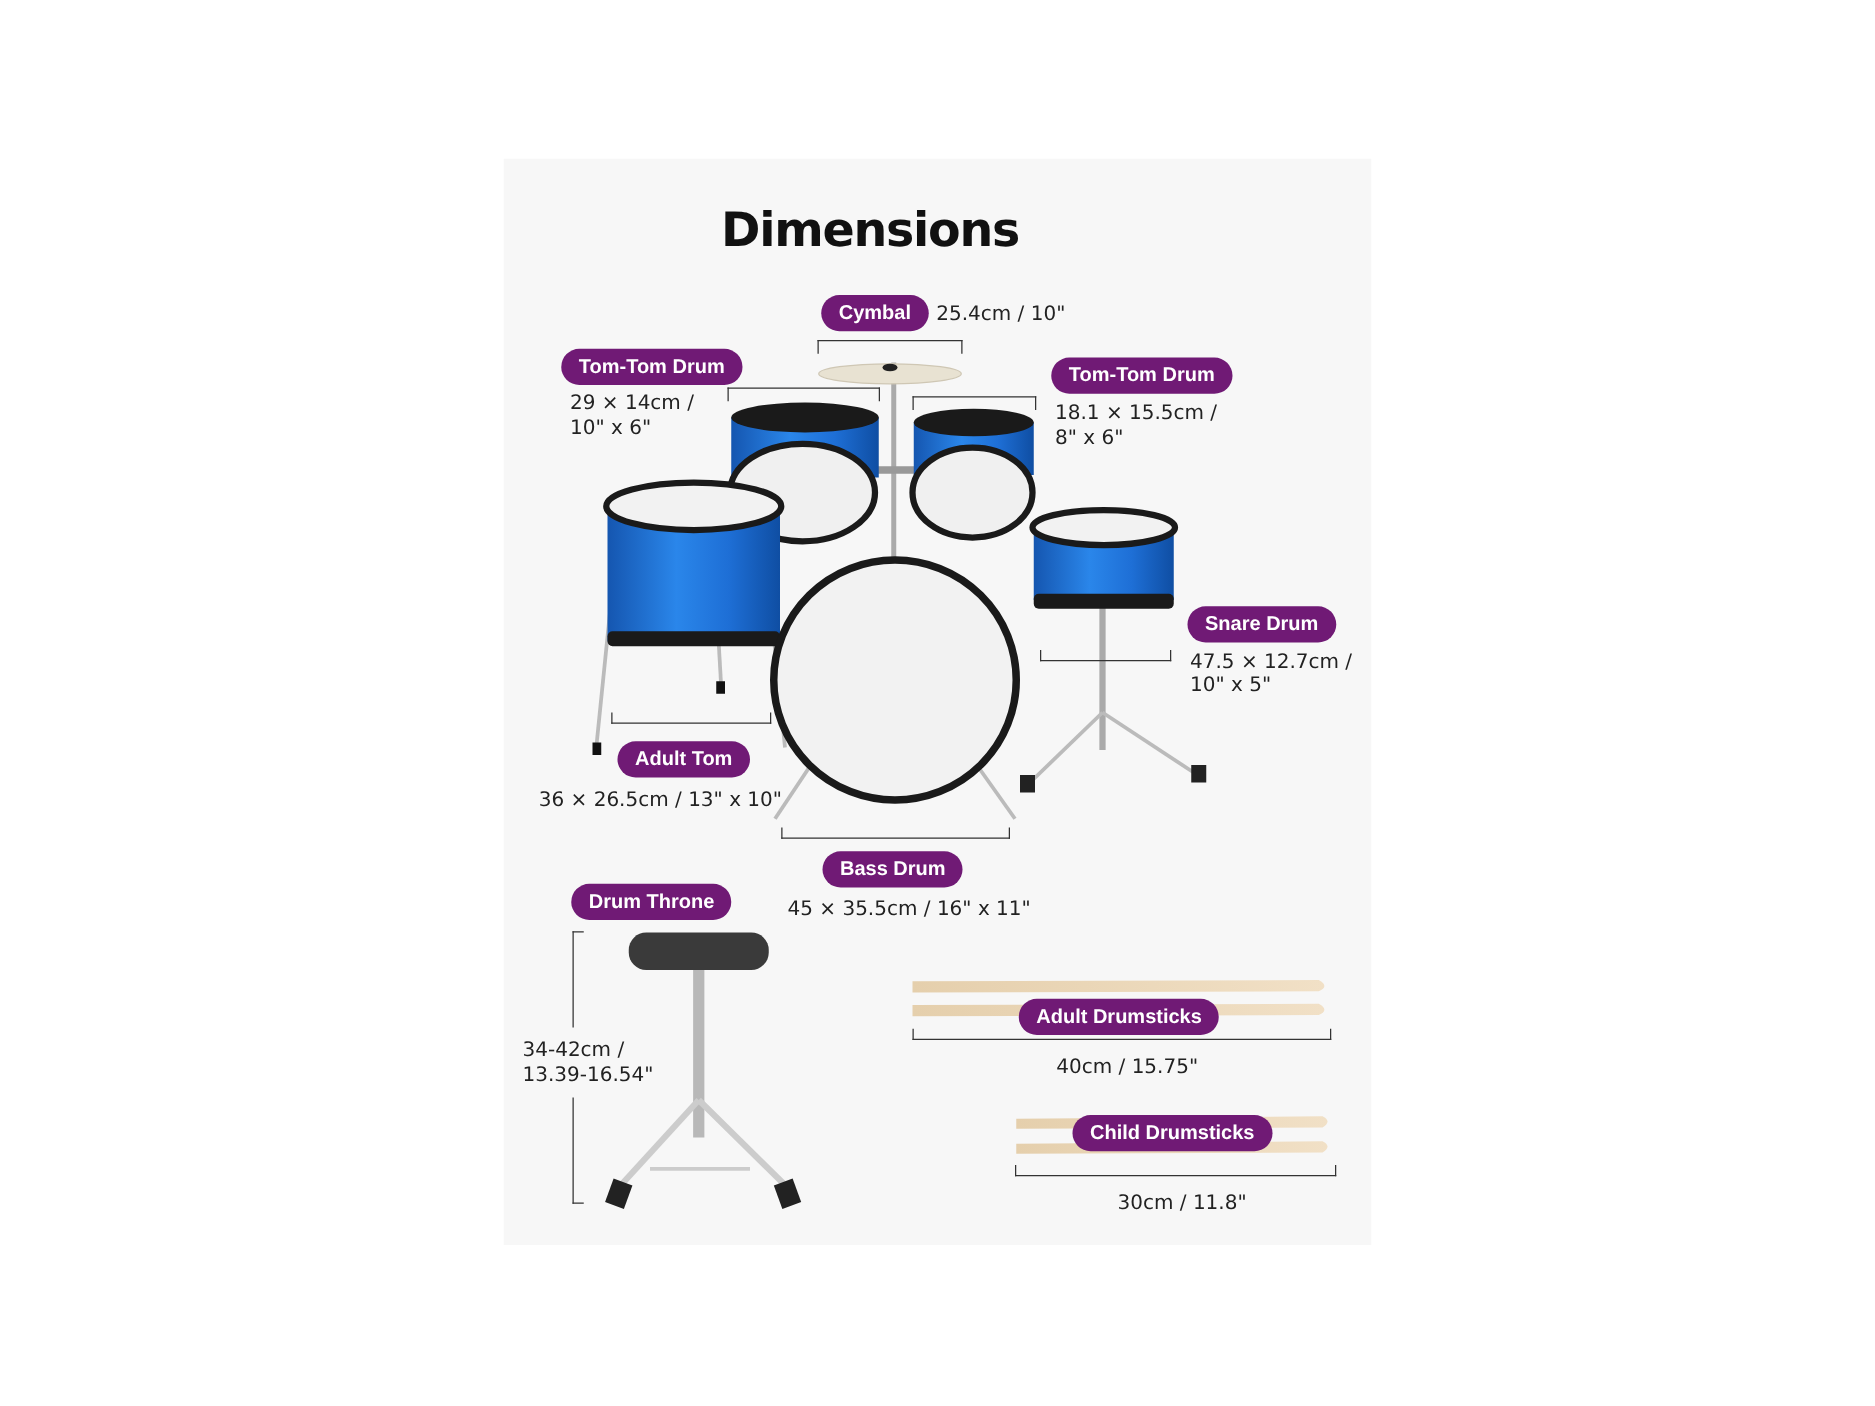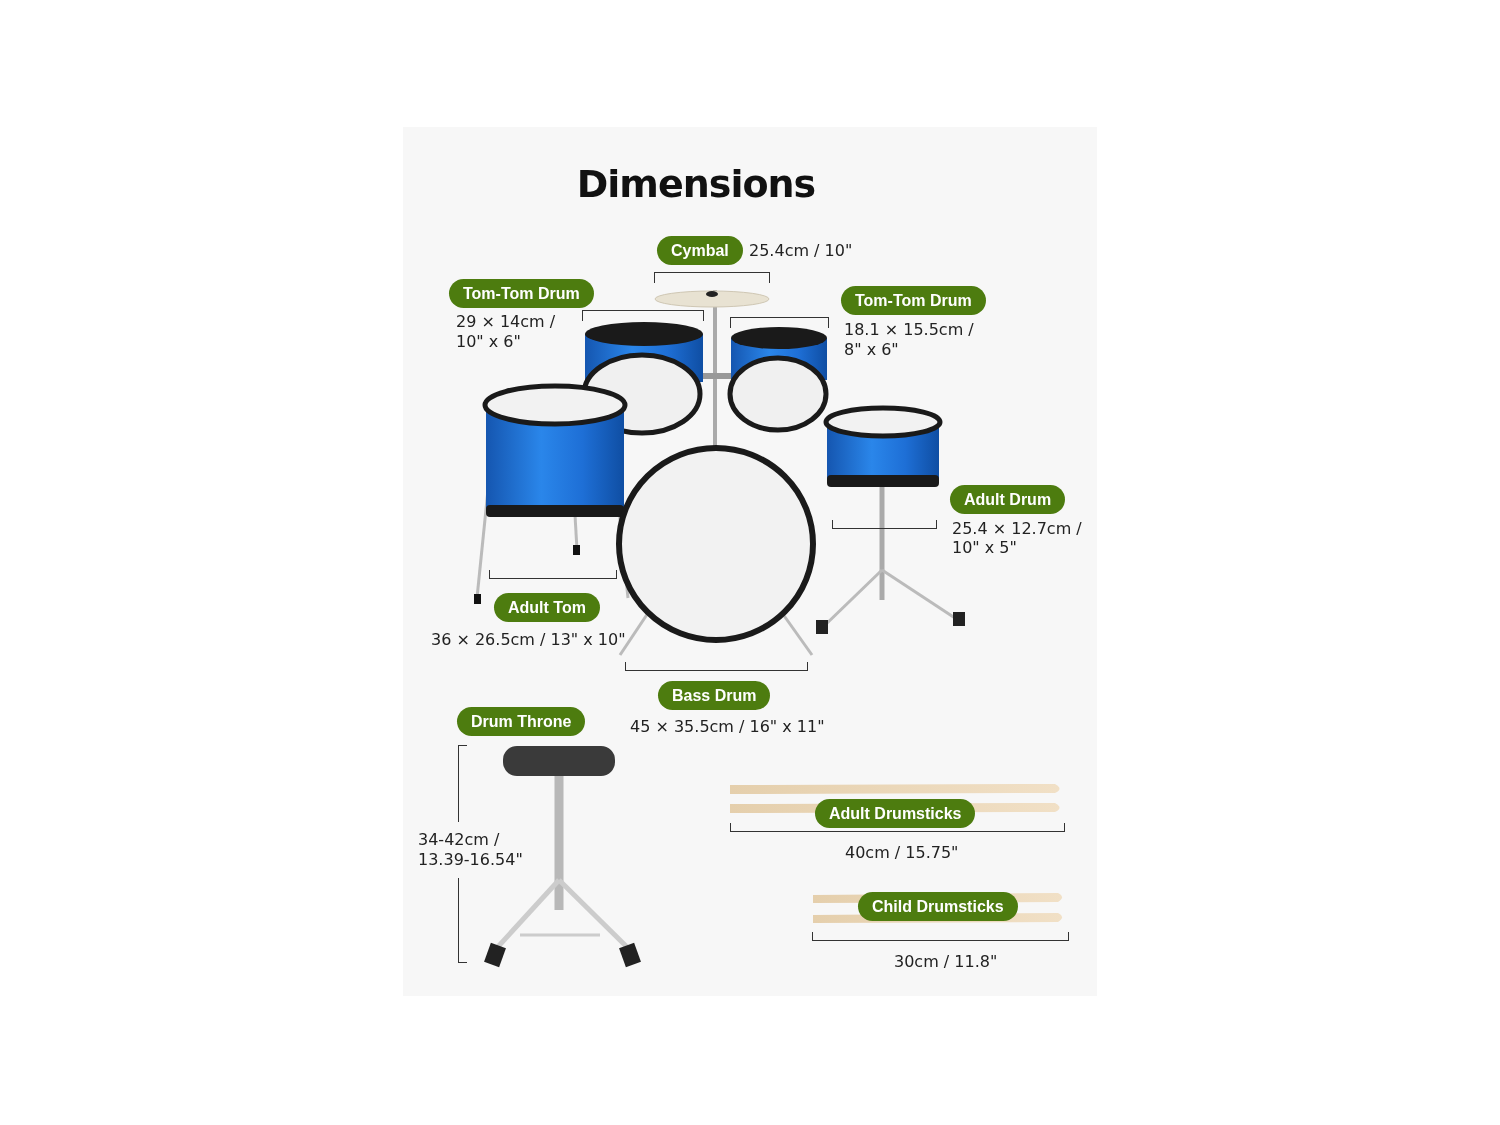--- a/index.html
+++ b/index.html
@@ -1,19 +1,19 @@
 <!DOCTYPE html>
 <html><head>
 <meta charset="utf-8">
 <style>
   html,body{margin:0;padding:0;background:#ffffff;}
   body{width:1500px;height:1125px;position:relative;overflow:hidden;font-family:"Liberation Sans",sans-serif;}
   .panel{position:absolute;left:403px;top:127px;width:694px;height:869px;background:#f7f7f7;}
   .title{position:absolute;left:0;width:1392px;top:162px;text-align:center;font-size:38px;font-weight:bold;color:#111;font-family:"DejaVu Sans",sans-serif;letter-spacing:-1px;}
-  .badge{position:absolute;background:#4d7c0f;color:#fff;font-size:16px;font-weight:bold;border-radius:16px;height:29px;line-height:29px;padding:0 14px;white-space:nowrap;font-family:"Liberation Sans",sans-serif;}
+  .badge{position:absolute;background:#701a75;color:#fff;font-size:16px;font-weight:bold;border-radius:16px;height:29px;line-height:29px;padding:0 14px;white-space:nowrap;font-family:"Liberation Sans",sans-serif;}
   .dim{position:absolute;color:#222;font-size:16px;line-height:20px;white-space:nowrap;font-family:"DejaVu Sans",sans-serif;}
   .bracket{position:absolute;border:1.5px solid #333;}
   .br-top{border-bottom:none;height:10px;}
   .br-bot{border-top:none;height:8px;}
   .br-left{border-right:none;width:8px;}
   svg{position:absolute;left:0;top:0;}
 </style>
 </head>
 <body>
 
@@ -119,22 +119,22 @@
 <div class="dim" style="left:749px;top:241px;">25.4cm / 10"</div>
 
 <div class="badge" style="left:449px;top:279px;">Tom-Tom Drum</div>
 <div class="dim" style="left:456px;top:312px;">29 × 14cm /</div>
 <div class="dim" style="left:456px;top:332px;">10" x 6"</div>
 
 <div class="badge" style="left:841px;top:286px;">Tom-Tom Drum</div>
 <div class="dim" style="left:844px;top:320px;">18.1 × 15.5cm /</div>
 <div class="dim" style="left:844px;top:340px;">8" x 6"</div>
 
-<div class="badge" style="left:950px;top:485px;">Adult Drum</div>
-<div class="dim" style="left:952px;top:519px;">25.4 × 12.7cm /</div>
+<div class="badge" style="left:950px;top:485px;">Snare Drum</div>
+<div class="dim" style="left:952px;top:519px;">47.5 × 12.7cm /</div>
 <div class="dim" style="left:952px;top:538px;">10" x 5"</div>
 
 <div class="badge" style="left:494px;top:593px;">Adult Tom</div>
 <div class="dim" style="left:431px;top:630px;">36 × 26.5cm / 13" x 10"</div>
 
 <div class="badge" style="left:658px;top:681px;">Bass Drum</div>
 <div class="dim" style="left:630px;top:717px;">45 × 35.5cm / 16" x 11"</div>
 
 <div class="badge" style="left:457px;top:707px;">Drum Throne</div>
 <div class="dim" style="left:418px;top:830px;">34-42cm /</div>

